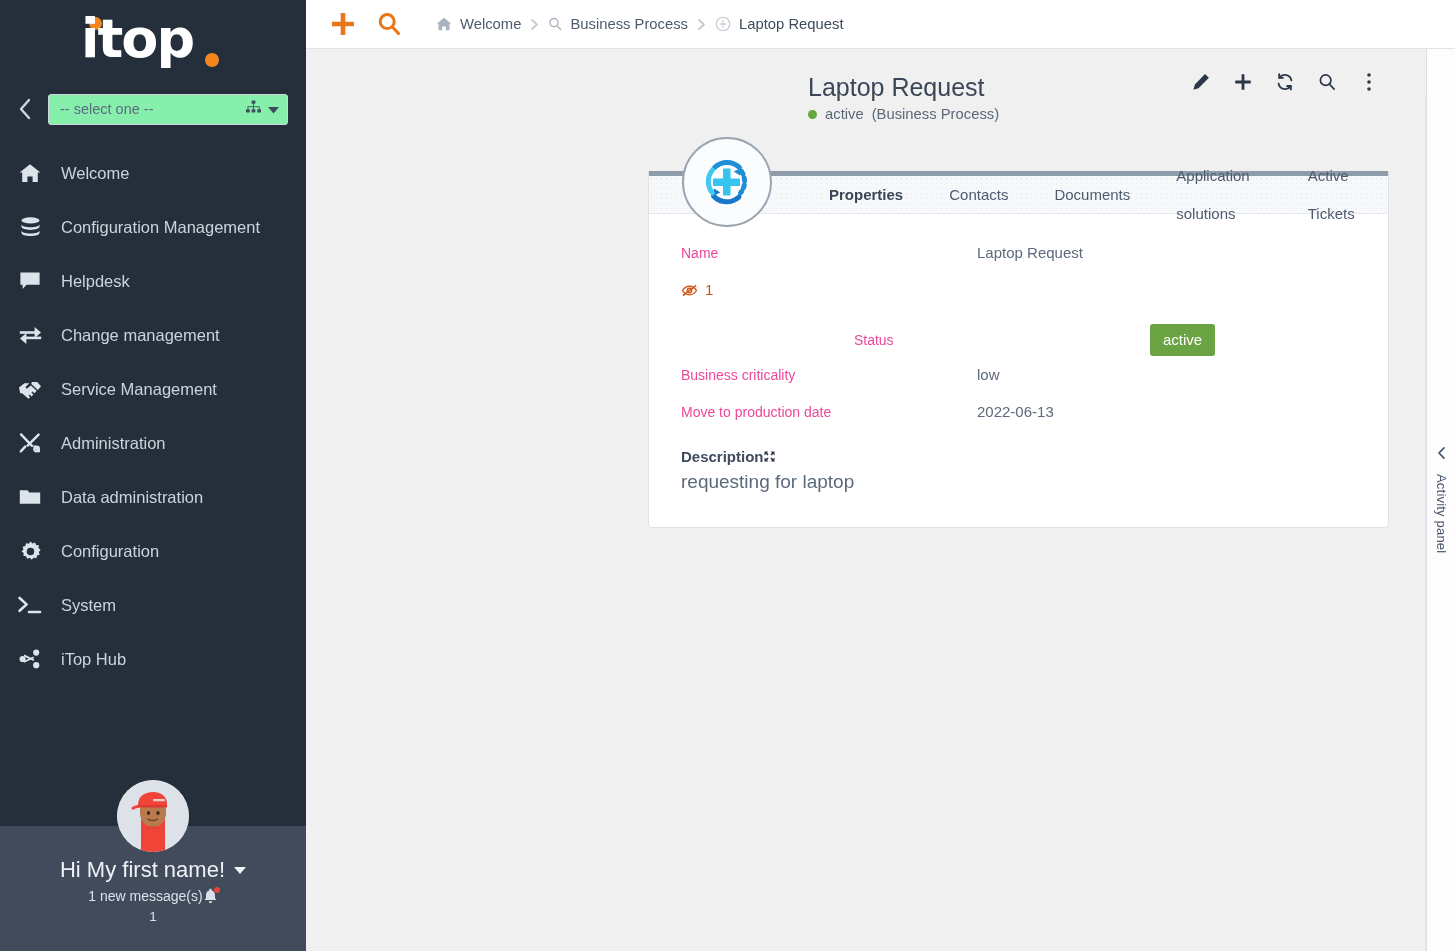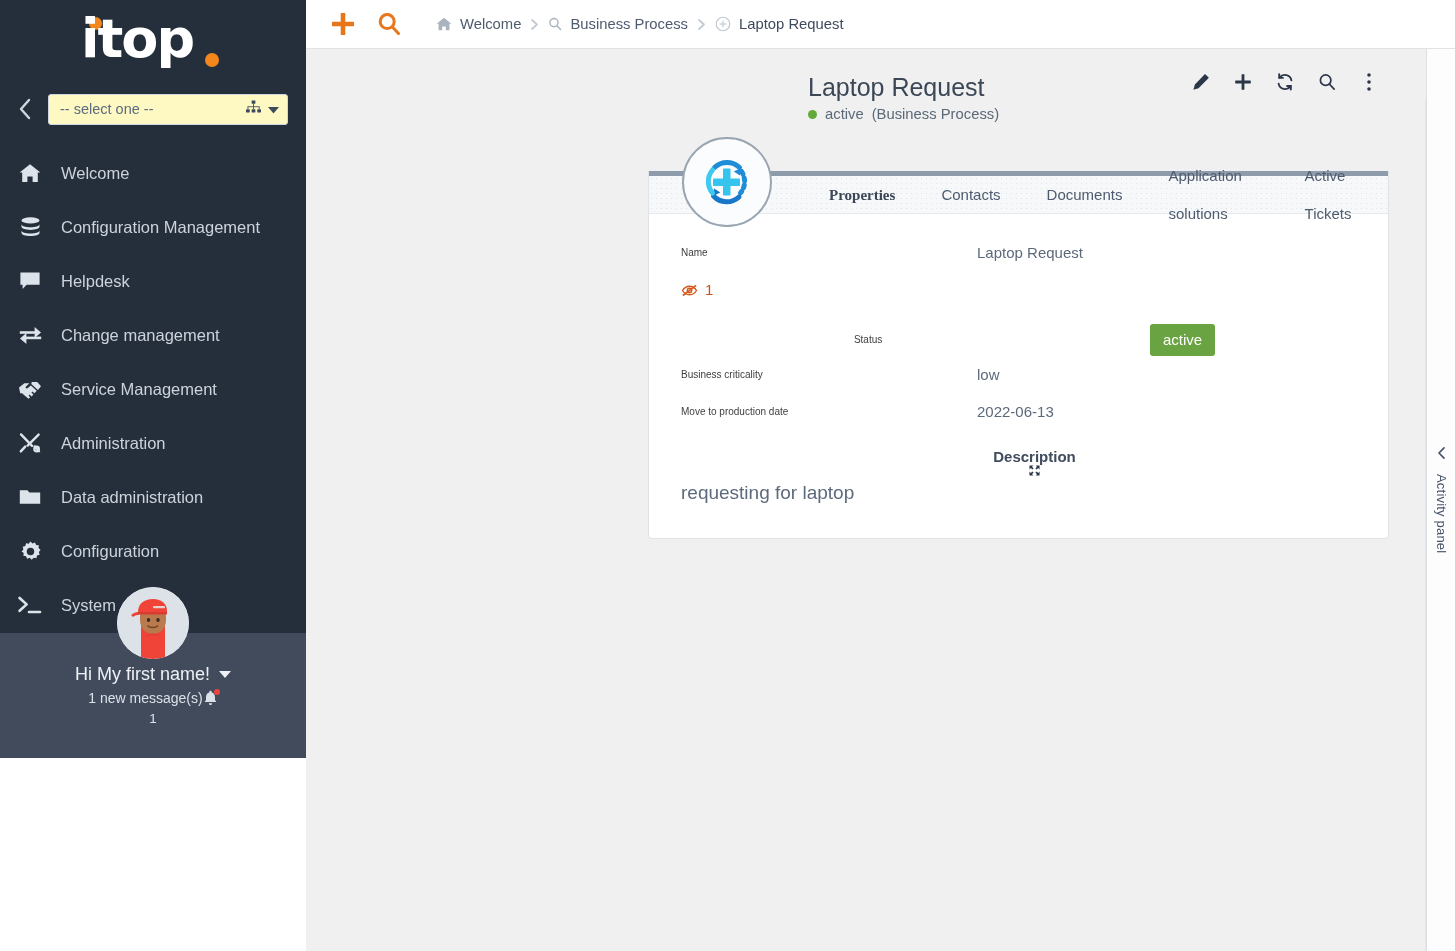--- a/index.html
+++ b/index.html
@@ -6,21 +6,21 @@
   html, body {
     width: 1455px; height: 951px;
     font-family: "Liberation Sans", sans-serif;
     background: #ffffff;
     overflow: hidden;
   }
   .app { position: relative; width: 1455px; height: 951px; display: flex; }
 
   
   .sidebar {
-    width: 306px; height: 758px;
+    width: 306px; height: 951px;
     background: #252f3b;
     position: relative;
     flex: 0 0 306px;
     display: flex; flex-direction: column;
   }
   .brand {
     height: 86px;
     display: flex; align-items: center; justify-content: center;
     position: relative;
   }
@@ -43,21 +43,21 @@
   .select-row {
     display: flex; align-items: center; gap: 10px;
     padding: 0 18px 0 12px; height: 42px; margin-top: 2px;
   }
   .collapse-arrow {
     width: 26px; height: 32px; color: #cfd6de;
     display: flex; align-items: center; justify-content: center;
     cursor: pointer; flex: 0 0 26px;
   }
   .select-box {
-    flex: 1; height: 31px; background: #fef9c3; border-radius: 3px;
+    flex: 1; height: 31px; background: #86efac; border-radius: 3px;
     display: flex; align-items: center; padding: 0 8px 0 11px;
     border: 1px solid #d0d6dd;
   }
   .select-label { flex: 1; font-size: 14.5px; color: #5c6a7e; }
   .select-icons { display: flex; align-items: center; gap: 7px; color: #3d4a5c; }
 
   .menu { margin-top: 16px; flex: 0 0 auto; }
   .menu-item {
     display: flex; align-items: center; gap: 17px;
     height: 54px; padding: 0 18px 0 16px;
@@ -75,21 +75,21 @@
     background: #414b5c;
     display: flex; flex-direction: column; align-items: center;
   }
   .avatar {
     position: absolute; top: -46px; left: 50%; transform: translateX(-50%);
     width: 72px; height: 72px; border-radius: 50%;
     background: #dfe3e8; overflow: hidden;
     display: flex; align-items: flex-end; justify-content: center;
   }
   .user-greet {
-    margin-top: 31px; font-size: 18px; color: #eef1f5;
+    margin-top: 31px; font-size: 22px; color: #eef1f5;
     display: flex; align-items: center; gap: 9px;
     cursor: pointer;
   }
   .caret-down {
     width: 0; height: 0; border-left: 6px solid transparent;
     border-right: 6px solid transparent; border-top: 7px solid #eef1f5;
   }
   .user-msg {
     margin-top: 5px; font-size: 14px; color: #dbe1e8;
     display: flex; align-items: center; cursor: pointer;
@@ -165,46 +165,46 @@
     background-image: radial-gradient(#dfe3ea 0.7px, transparent 0.7px);
     background-size: 5px 5px;
     display: flex; align-items: center;
     height: 43px; padding-left: 157px;
     border-bottom: 1px solid #e6e9ed;
   }
   .tab {
     font-size: 15px; color: #4e5b6e; padding: 0 23px; cursor: pointer;
     line-height: 38px;
   }
-  .tab.active { font-weight: 700; color: #3b4757; font-family: Liberation Serif, serif; }
+  .tab.active { font-weight: 700; color: #3b4757; }
 
   .props { padding: 28px 0 34px 0; }
   .prop-row {
     display: flex; align-items: flex-start;
     padding: 0 0 0 32px; min-height: 37px;
   }
   .prop-label {
     width: 296px; flex: 0 0 296px;
-    font-size: 10px; color: #404040; line-height: 22px;
+    font-size: 14px; color: #ec4899; line-height: 22px;
   }
   .prop-value {
     font-size: 15px; color: #5d6a7c; line-height: 22px;
     display: flex; align-items: center; gap: 7px;
   }
   .eye-slash-icon { color: #d4591c; display: inline-flex; }
   .org-count { color: #c4551d; }
   .badge-active {
     display: inline-block; background: #6aa342; color: #ffffff;
     font-size: 15px; padding: 5px 13px; border-radius: 3px;
   }
   .prop-row.status-row { align-items: center; min-height: 48px; justify-content: center; }
   .desc-block { padding: 10px 0 0 32px; }
   .desc-head {
     display: flex; align-items: center; 
-    font-size: 15px; color: #404b5c; font-weight: 700; flex-direction: column;
+    font-size: 15px; color: #404b5c; font-weight: 700;
   }
   .desc-expand { color: #2b3648; display: inline-flex; cursor: pointer; }
   .desc-text { font-size: 19px; color: #5d6a7c; margin-top: 6px; }
 
   
   .obj-badge {
     position: absolute; left: 376px; top: 88px;
     width: 90px; height: 90px; border-radius: 50%;
     background: #fbfcfd; border: 2px solid #9aa5b2;
     display: flex; align-items: center; justify-content: center;

